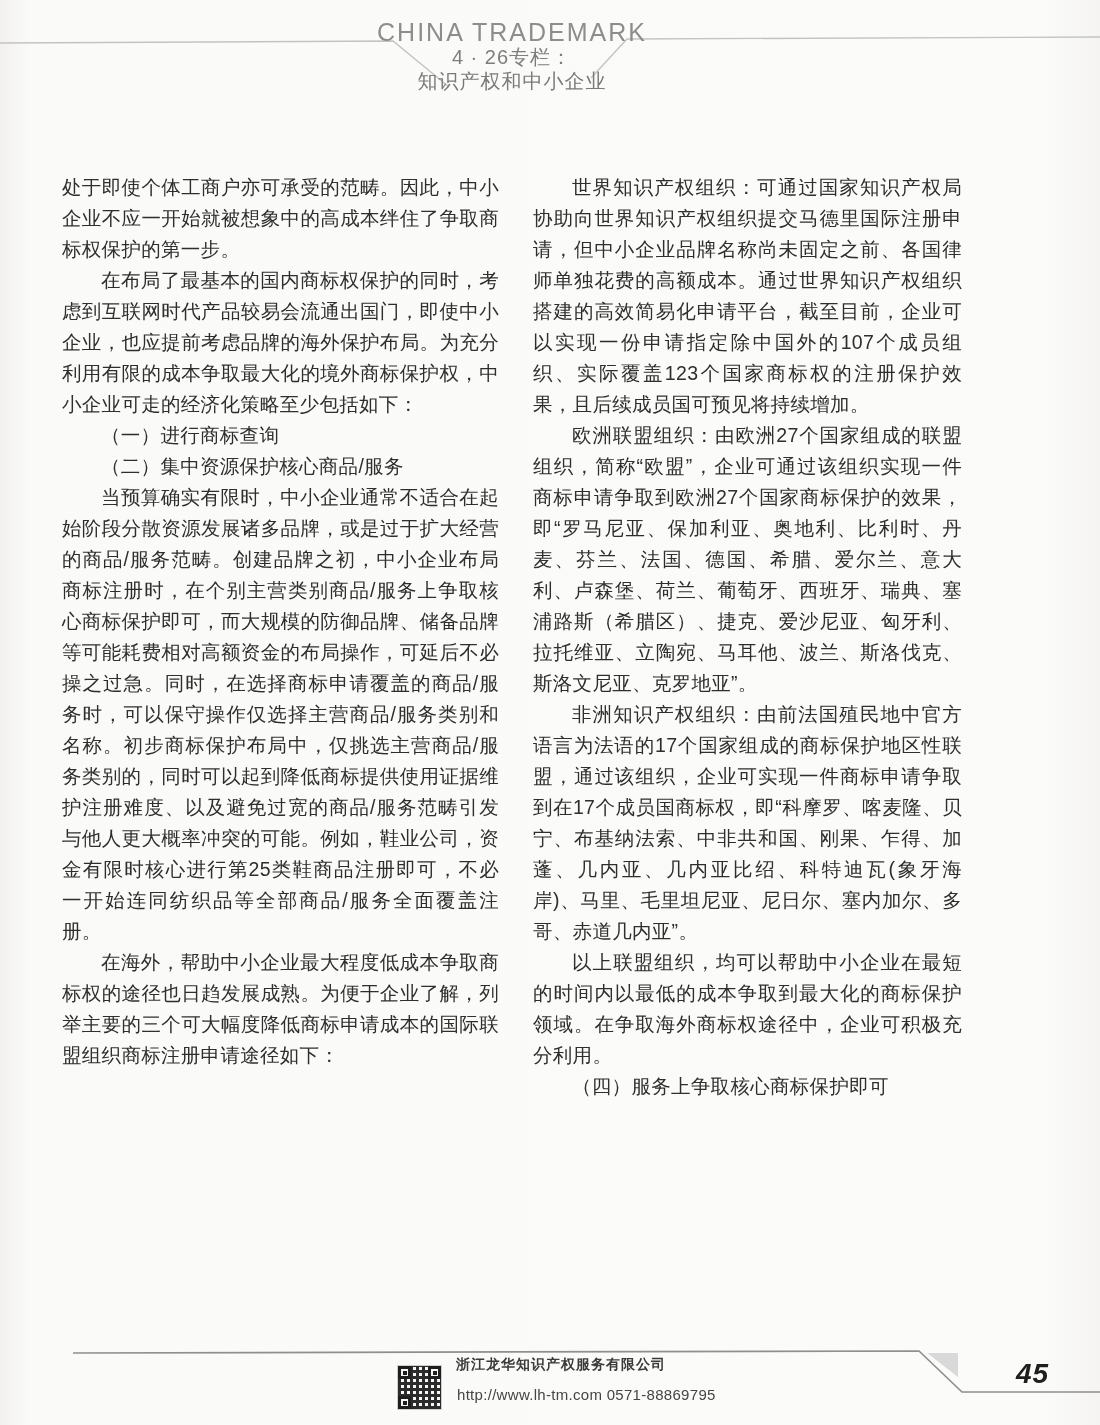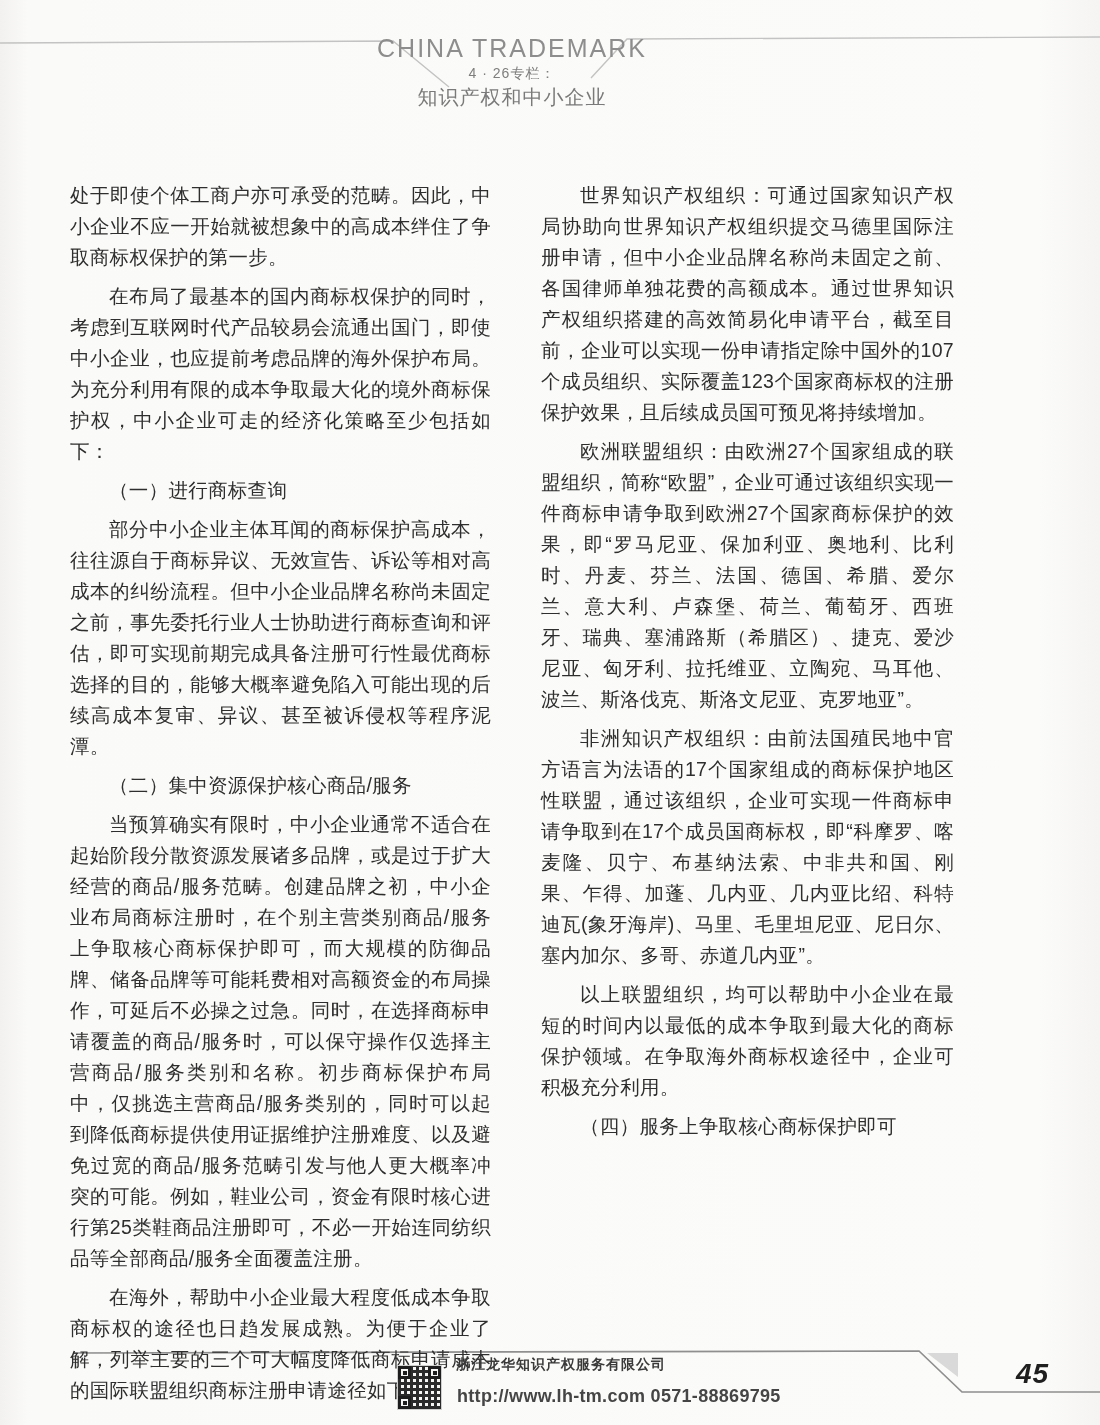--- a/index.html
+++ b/index.html
@@ -6,32 +6,32 @@
   .page{
     position:relative;
     width:1100px;height:1425px;
     background:linear-gradient(90deg,#f2f1ef 0px,#fafaf8 28px,#fbfbf9 1040px,#f5f4f2 1100px);
     font-family:"Liberation Sans","DejaVu Sans",sans-serif;
     overflow:hidden;
   }
   svg.deco{position:absolute;left:0;top:0;pointer-events:none;}
   
   .header-block{
-    position:absolute;left:512px;top:34px;transform:translateX(-50%);
+    position:absolute;left:512px;top:18px;transform:translateX(-50%);
     text-align:center;white-space:nowrap;
   }
   .hd-title{font-size:25px;color:#8d8d8d;letter-spacing:2px;line-height:28px;}
-  .hd-sub{font-size:14px;color:#7e7e7e;letter-spacing:1px;line-height:23px;}
+  .hd-sub{font-size:20px;color:#7e7e7e;letter-spacing:1px;line-height:23px;}
   .hd-sub2{font-size:20px;color:#7a7a7a;letter-spacing:1px;line-height:24px;}
   
   .col{position:absolute;top:172px;}
   .col-left{left:62px;width:437px;}
   .col-right{left:533px;width:429px;}
   .col p{
-    margin:8px;font-size:19.5px;line-height:31px;color:#2e2e2e;
+    margin:0;font-size:19.5px;line-height:31px;color:#2e2e2e;
     text-align:justify;letter-spacing:.3px;
   }
   .indent{text-indent:2em;}
   
   .qr{
     position:absolute;left:398px;top:1366px;width:43px;height:43px;
     background-image:
       repeating-linear-gradient(0deg,#2b2b2b 0 3px,transparent 3px 6px),
       repeating-linear-gradient(90deg,#2b2b2b 0 3px,#f6f6f4 3px 6px);
     outline:1px solid #cfcfcd;
@@ -40,21 +40,21 @@
   .qr .f::after{content:"";position:absolute;inset:1.5px;background:#1e1e1e;}
   .qr .f1{left:0;top:0;}
   .qr .f2{right:0;top:0;}
   .qr .f3{left:0;bottom:0;}
   .ft-company{
     position:absolute;left:456px;top:1356px;
     font-size:14px;font-weight:700;color:#3a3a3a;letter-spacing:1px;white-space:nowrap;
   }
   .ft-contact{
     position:absolute;left:457px;top:1386px;
-    font-size:18px;font-weight:700;color:#454545;letter-spacing:.3px;white-space:nowrap;
+    font-size:15px;font-weight:400;color:#454545;letter-spacing:.3px;white-space:nowrap;
   }
   .page-number{
     position:absolute;left:1016px;top:1358px;
     font-size:28px;font-weight:700;color:#1f1f1f;letter-spacing:1px;font-style:oblique 6deg;
   }
 </style>
 </head>
 <body>
 
 <div class="page">
@@ -69,21 +69,20 @@
   <div class="header-block">
     <div class="hd-title">CHINA TRADEMARK</div>
     <div class="hd-sub">4 · 26专栏：</div>
     <div class="hd-sub2">知识产权和中小企业</div>
   </div>
 
   <div class="col col-left">
     <p>处于即使个体工商户亦可承受的范畴。因此，中小企业不应一开始就被想象中的高成本绊住了争取商标权保护的第一步。</p>
     <p class="indent">在布局了最基本的国内商标权保护的同时，考虑到互联网时代产品较易会流通出国门，即使中小企业，也应提前考虑品牌的海外保护布局。为充分利用有限的成本争取最大化的境外商标保护权，中小企业可走的经济化策略至少包括如下：</p>
     <p class="indent">（一）进行商标查询</p>
-    <p class="indent">部分中小企业主体耳闻的商标保护高成本，往往源自于商标异议、无效宣告、诉讼等相对高成本的纠纷流程。但中小企业品牌名称尚未固定之前，事先委托行业人士协助进行商标查询和评估，即可实现前期完成具备注册可行性最优商标选择的目的，能够大概率避免陷入可能出现的后续高成本复审、异议、甚至被诉侵权等程序泥潭。</p>
     <p class="indent">（二）集中资源保护核心商品/服务</p>
     <p class="indent">当预算确实有限时，中小企业通常不适合在起始阶段分散资源发展诸多品牌，或是过于扩大经营的商品/服务范畴。创建品牌之初，中小企业布局商标注册时，在个别主营类别商品/服务上争取核心商标保护即可，而大规模的防御品牌、储备品牌等可能耗费相对高额资金的布局操作，可延后不必操之过急。同时，在选择商标申请覆盖的商品/服务时，可以保守操作仅选择主营商品/服务类别和名称。初步商标保护布局中，仅挑选主营商品/服务类别的，同时可以起到降低商标提供使用证据维护注册难度、以及避免过宽的商品/服务范畴引发与他人更大概率冲突的可能。例如，鞋业公司，资金有限时核心进行第25类鞋商品注册即可，不必一开始连同纺织品等全部商品/服务全面覆盖注册。</p>
     <p class="indent">在海外，帮助中小企业最大程度低成本争取商标权的途径也日趋发展成熟。为便于企业了解，列举主要的三个可大幅度降低商标申请成本的国际联盟组织商标注册申请途径如下：</p>
   </div>
 
   <div class="col col-right">
     <p class="indent">世界知识产权组织：可通过国家知识产权局协助向世界知识产权组织提交马德里国际注册申请，但中小企业品牌名称尚未固定之前、各国律师单独花费的高额成本。通过世界知识产权组织搭建的高效简易化申请平台，截至目前，企业可以实现一份申请指定除中国外的107个成员组织、实际覆盖123个国家商标权的注册保护效果，且后续成员国可预见将持续增加。</p>
     <p class="indent">欧洲联盟组织：由欧洲27个国家组成的联盟组织，简称“欧盟”，企业可通过该组织实现一件商标申请争取到欧洲27个国家商标保护的效果，即“罗马尼亚、保加利亚、奥地利、比利时、丹麦、芬兰、法国、德国、希腊、爱尔兰、意大利、卢森堡、荷兰、葡萄牙、西班牙、瑞典、塞浦路斯（希腊区）、捷克、爱沙尼亚、匈牙利、拉托维亚、立陶宛、马耳他、波兰、斯洛伐克、斯洛文尼亚、克罗地亚”。</p>
     <p class="indent">非洲知识产权组织：由前法国殖民地中官方语言为法语的17个国家组成的商标保护地区性联盟，通过该组织，企业可实现一件商标申请争取到在17个成员国商标权，即“科摩罗、喀麦隆、贝宁、布基纳法索、中非共和国、刚果、乍得、加蓬、几内亚、几内亚比绍、科特迪瓦(象牙海岸)、马里、毛里坦尼亚、尼日尔、塞内加尔、多哥、赤道几内亚”。</p>
     <p class="indent">以上联盟组织，均可以帮助中小企业在最短的时间内以最低的成本争取到最大化的商标保护领域。在争取海外商标权途径中，企业可积极充分利用。</p>

